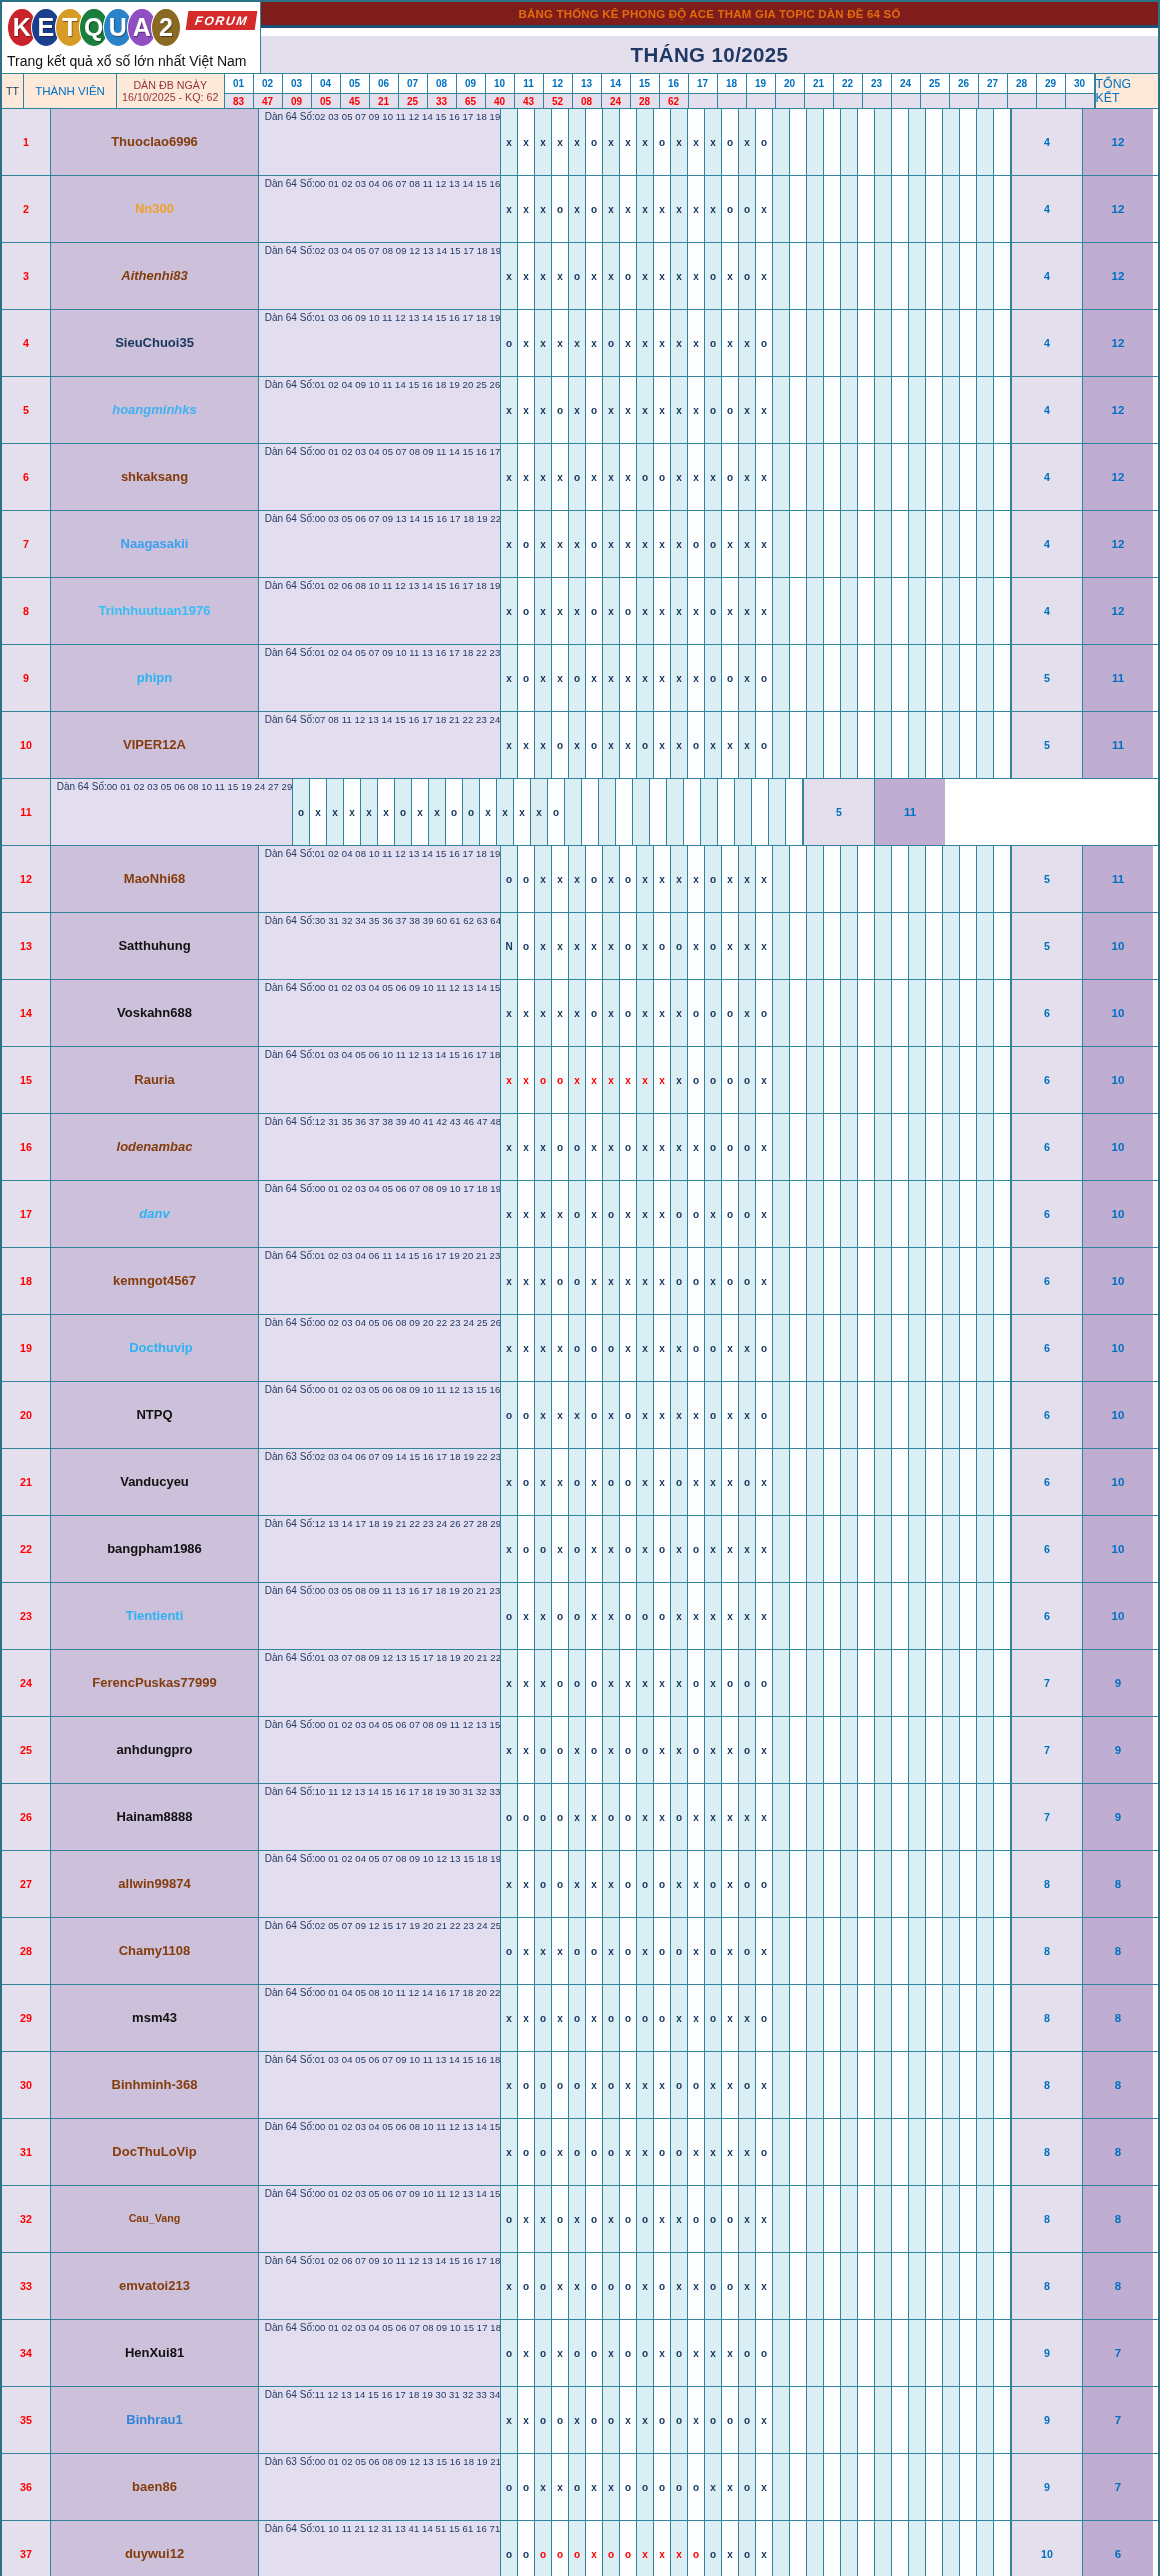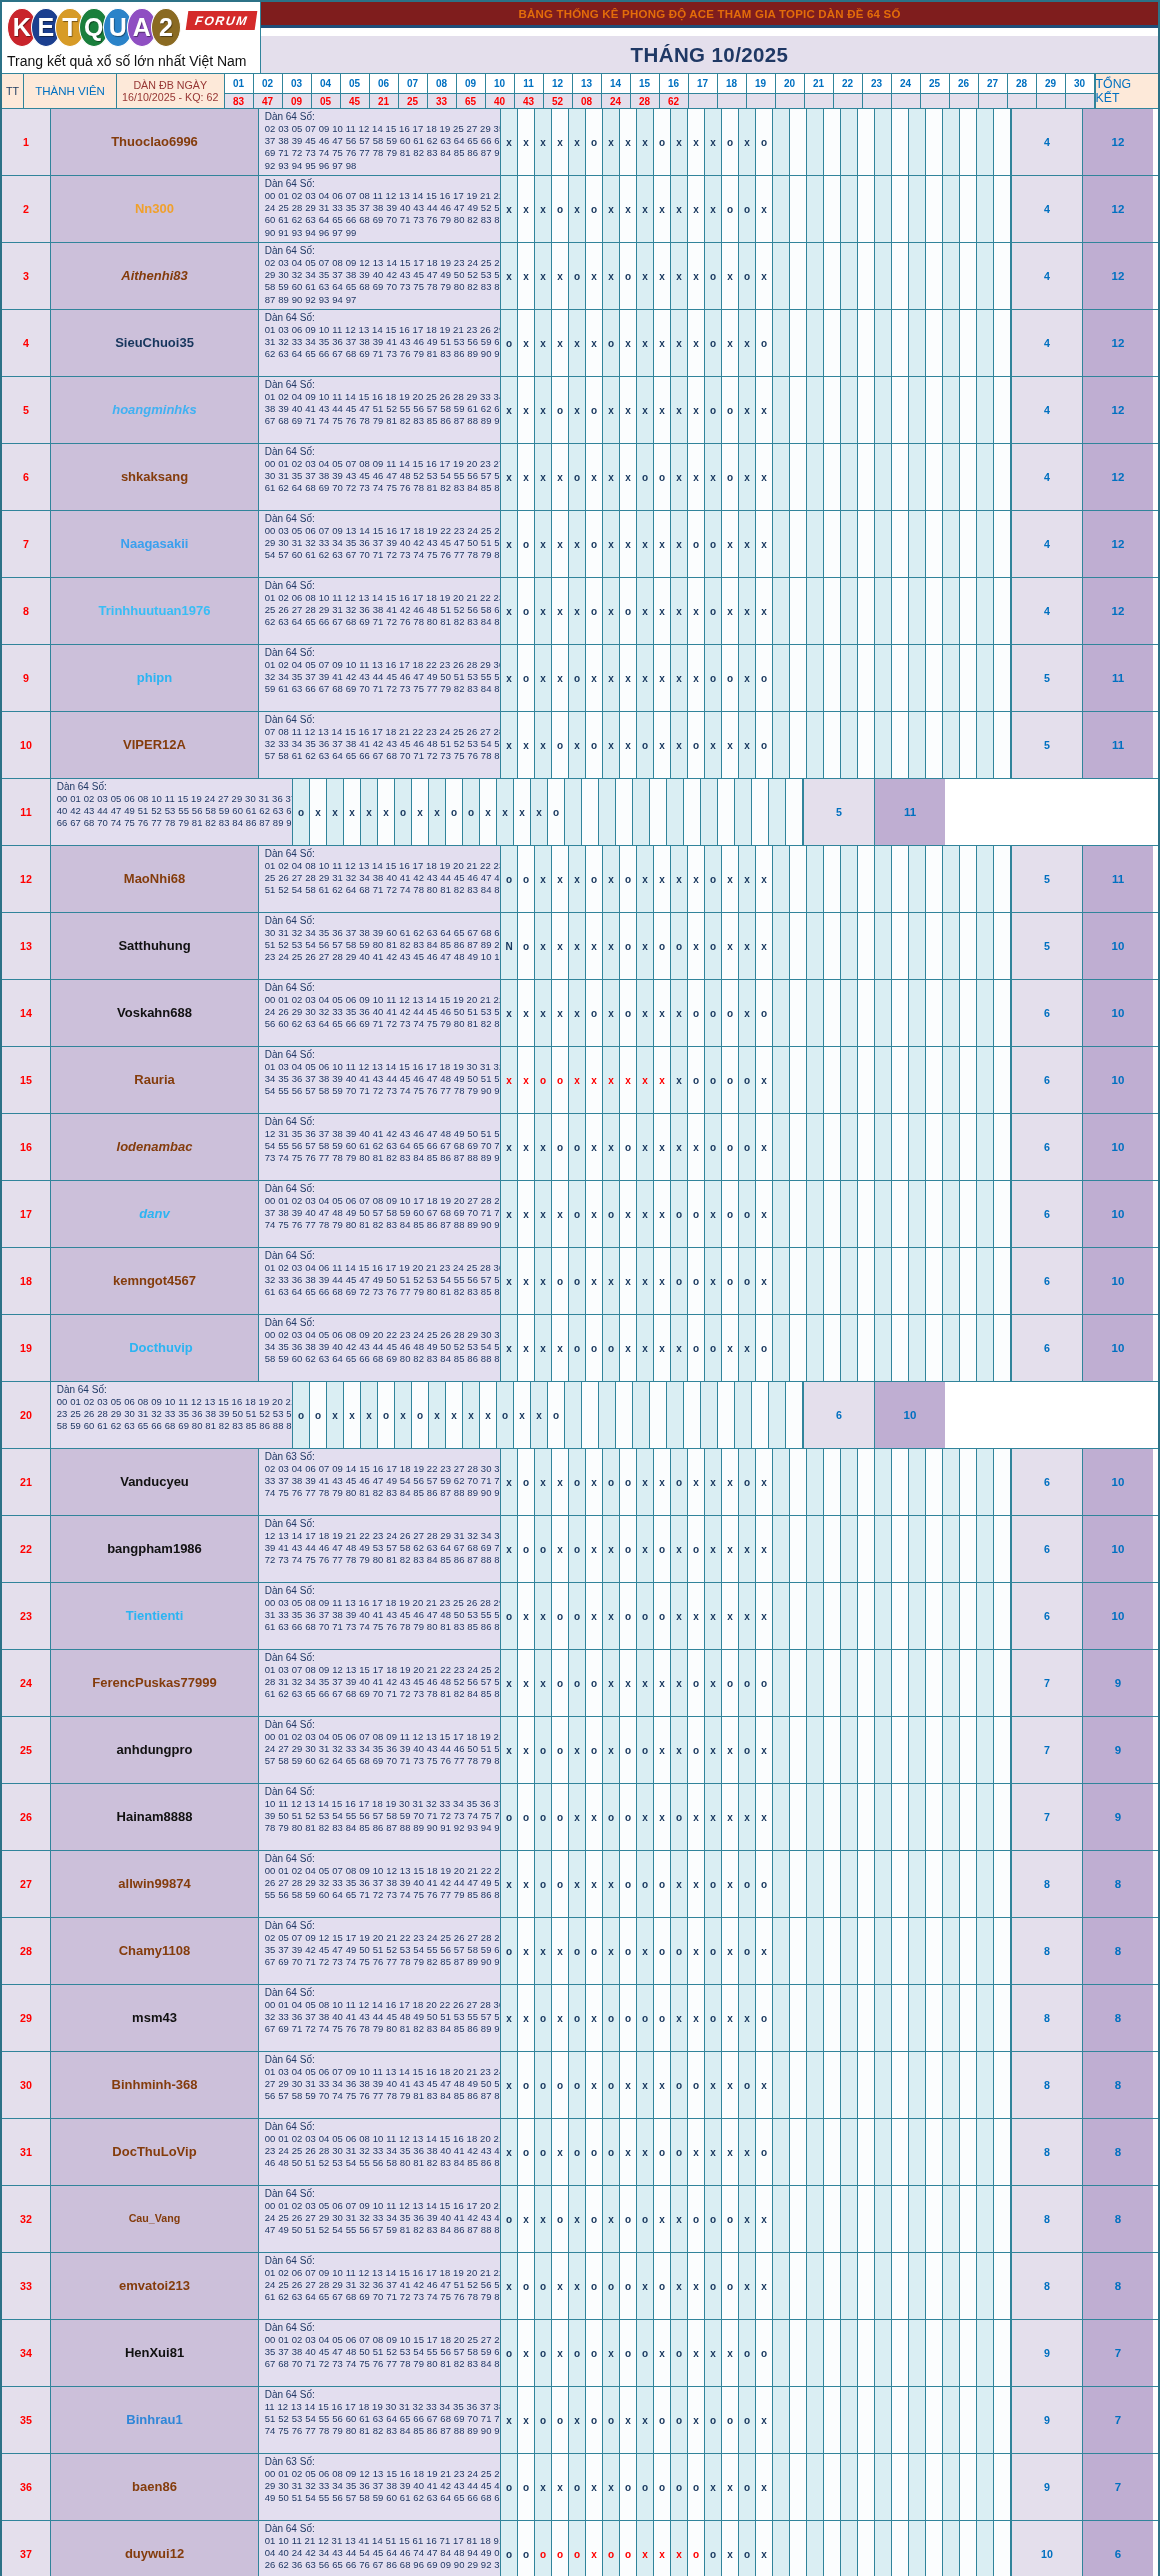--- a/index.html
+++ b/index.html
@@ -39,21 +39,21 @@
   .h-tongket{color:#0070c0;font-size:12.3px;background:#fde9d9;width:142px;border-left:1.6px solid #31849b;border-right:none;}
   .day-head-col{display:flex;flex-direction:column;width:29px;box-sizing:border-box;border-right:0.8px solid #31849b;}
   .day-num{height:19px;background:#fff;color:#0070c0;font-weight:bold;font-size:10px;display:flex;align-items:center;justify-content:center;border-bottom:0.8px solid #31849b;}
   .day-kq{flex:1;background:#e4dfec;color:#ff0000;font-weight:bold;font-size:10px;display:flex;align-items:center;justify-content:center;}
   
   .brow{height:67px;}
   .tt-num{color:#ff0000;font-weight:bold;font-size:10.7px;}
   .member-name{font-weight:bold;font-size:13px;text-align:center;line-height:1.1;word-break:break-word;padding:0 3.3px;}
   .member-name.it{font-style:italic;}
   .member-name.sm{font-size:10.7px;}
-  .dan-cell{flex-direction:column;align-items:flex-start;justify-content:flex-start;padding:1.6px 1.6px 0 5.7px;overflow:hidden;}
+  .dan-cell{flex-direction:row;align-items:flex-start;justify-content:flex-start;padding:1.6px 1.6px 0 5.7px;overflow:hidden;}
   .dan-label{color:#1f3864;font-size:10px;line-height:12.3px;white-space:nowrap;}
   .dan-line{color:#1f3864;font-size:9.5px;line-height:12.3px;white-space:nowrap;letter-spacing:0.1px;}
   .mark{color:#17375e;font-weight:bold;font-size:10px;}
   .mark.red{color:#ff0000;}
   .tot-a{color:#0070c0;font-weight:bold;font-size:10.7px;}
   .tot-b{color:#0070c0;font-weight:bold;font-size:11.5px;}
 </style>
 </head>
 <body>
 
@@ -1765,20 +1765,23 @@
           <span class="tot-a">6</span>
         </div>
         <div class="cell col-tb">
           <span class="tot-b">10</span>
         </div>
       </div>
       <div class="tr brow">
         <div class="cell col-tt">
           <span class="tt-num">20</span>
         </div>
+        <div class="cell col-member">
+          <span class="member-name" style="color: rgb(17, 17, 17);">NTPQ</span>
+        </div>
         <div class="cell col-dan dan-cell">
           <div class="dan-label">Dàn 64 Số:</div>
           <div class="dan-line">00 01 02 03 05 06 08 09 10 11 12 13 15 16 18 19 20 21 22</div>
           <div class="dan-line">23 25 26 28 29 30 31 32 33 35 36 38 39 50 51 52 53 55 56</div>
           <div class="dan-line">58 59 60 61 62 63 65 66 68 69 80 81 82 83 85 86 88 89 90</div>
         </div>
         <div class="cell col-day day-odd">
           <span class="mark">o</span>
         </div>
         <div class="cell col-day day-even">

